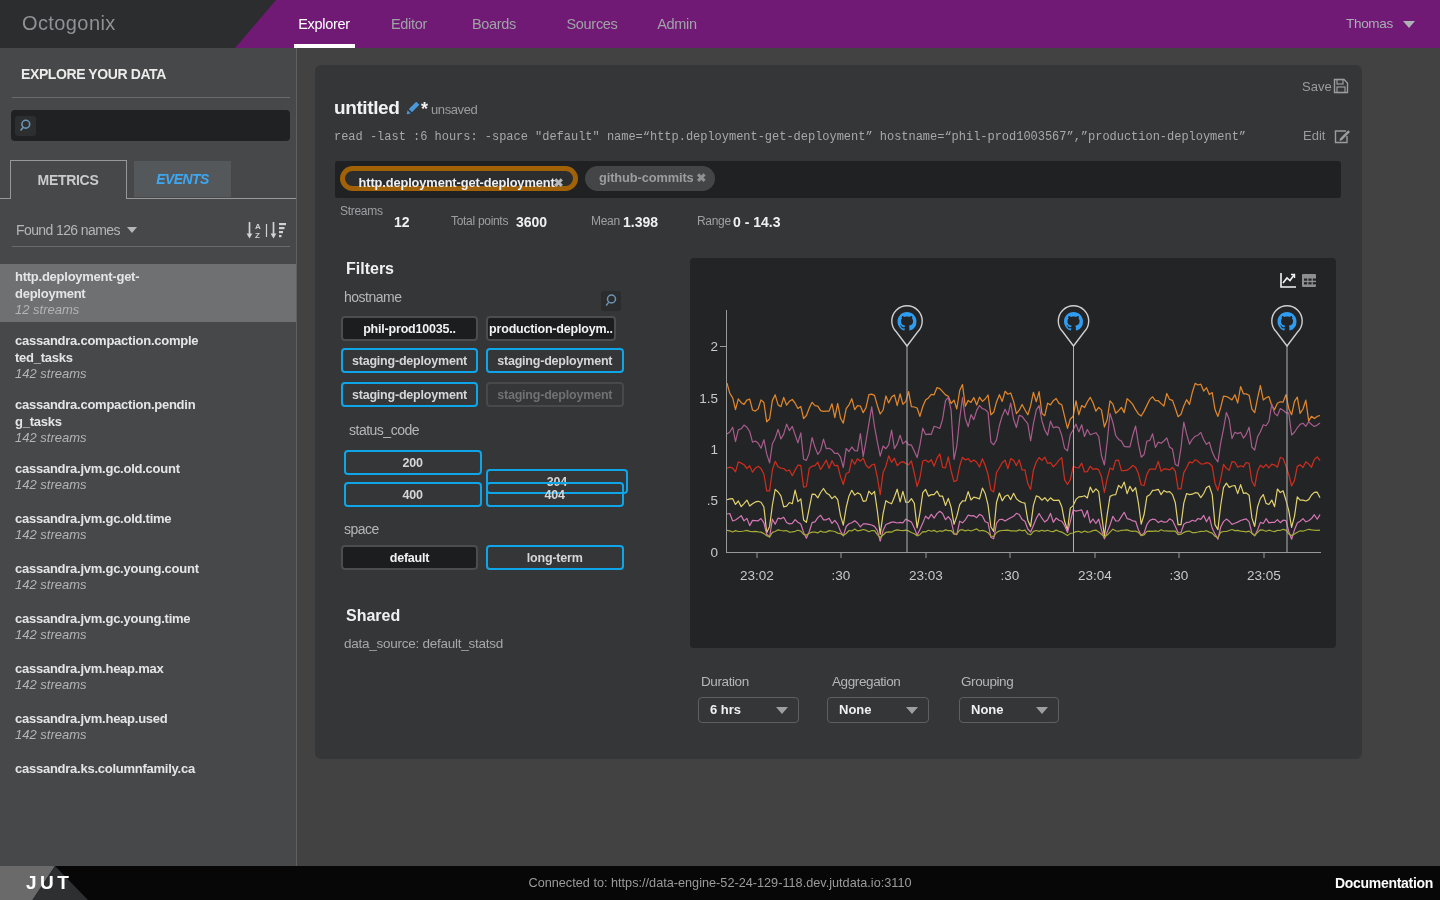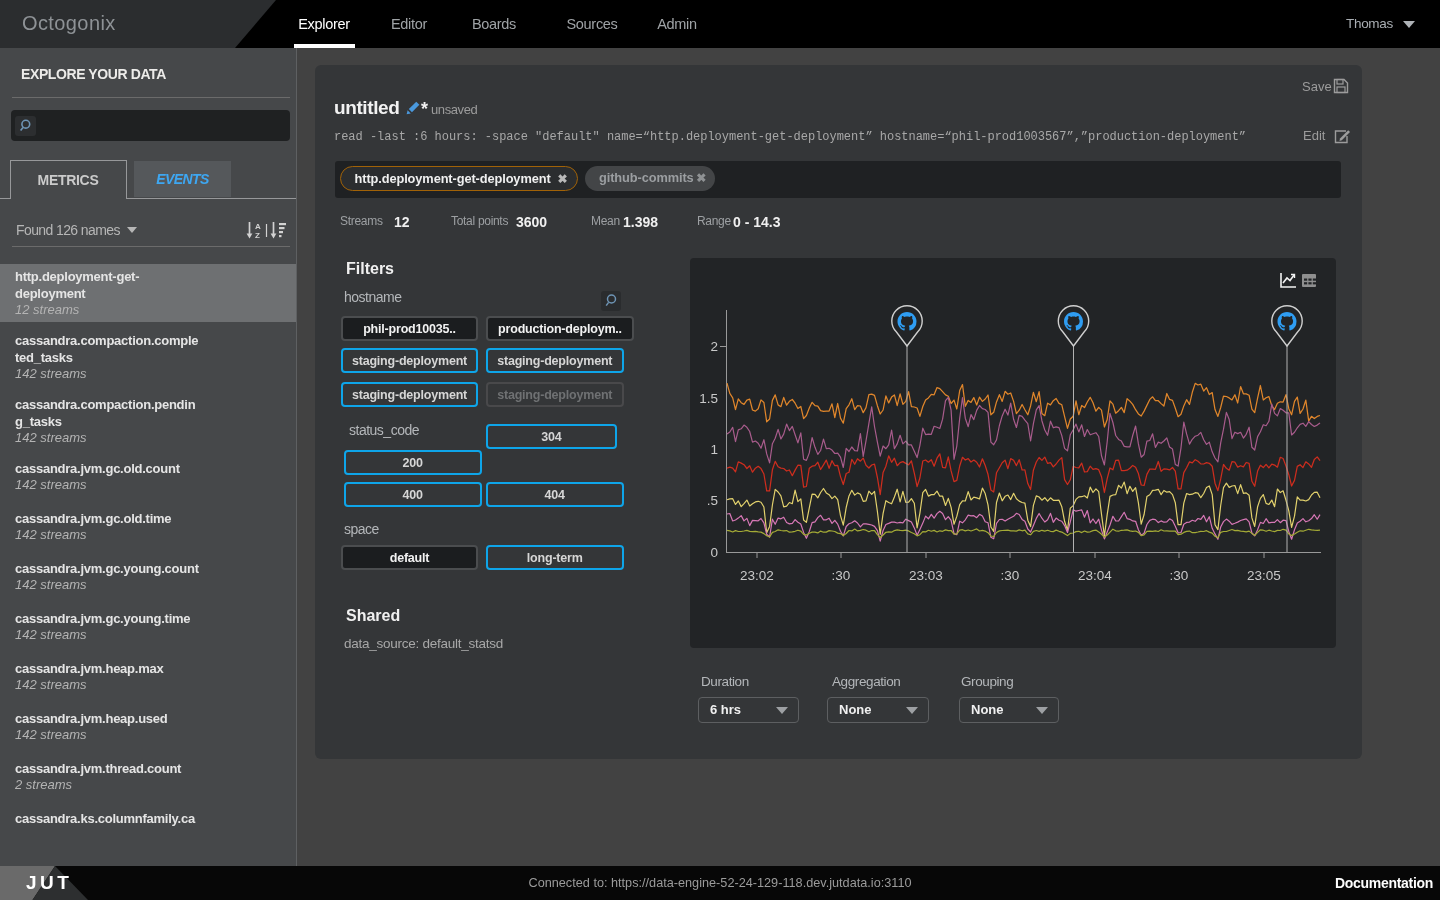--- a/index.html
+++ b/index.html
@@ -1,19 +1,19 @@
 <!DOCTYPE html>
 <html><head><meta charset="utf-8">
 <style>
 * { margin:0; padding:0; box-sizing:border-box; }
 html,body { width:1440px; height:900px; background:#424242; overflow:hidden;
   font-family:"Liberation Sans", sans-serif; }
 .abs { position:absolute; }
 
-#nav { position:absolute; left:0; top:0; width:1440px; height:48px; background:#000000; }
+#nav { position:absolute; left:0; top:0; width:1440px; height:48px; background:#701a75; }
 #navlogo { position:absolute; left:0; top:0; width:276px; height:48px; background:#2b2d2f;
   clip-path:polygon(0 0, 276px 0, 235px 48px, 0 48px); }
 #brand { position:absolute; left:22px; top:12px; font-size:20px; color:#8e9296; letter-spacing:.4px; }
 .navitem { position:absolute; top:16px; font-size:14.5px; letter-spacing:-.3px; color:#9fa3a6; transform:translateX(-50%); }
 #nav .active { color:#fff; }
 #navuline { position:absolute; left:294px; top:44px; width:61px; height:4px; background:#fff; }
 #user { position:absolute; left:1346px; top:16px; font-size:13.5px; letter-spacing:-.3px; color:#a9aeb3; }
 .caret { display:inline-block; width:0; height:0; border-left:6px solid transparent;
   border-right:6px solid transparent; border-top:7px solid #aeb2b6; vertical-align:middle; }
 #usercaret { position:absolute; left:1403px; top:21px; }
@@ -44,21 +44,21 @@
 .glabel { position:absolute; font-size:12px; letter-spacing:-.3px; color:#9da0a3; }
 .gval { position:absolute; font-size:14px; font-weight:bold; color:#f0f0f0; }
 #title { position:absolute; left:334px; top:97px; font-size:19px; letter-spacing:-.4px; font-weight:bold; color:#f2f2f2; }
 #unsaved { position:absolute; left:431px; top:102px; font-size:13px; letter-spacing:-.4px; color:#9c9c9c; }
 #star { position:absolute; left:421px; top:99px; font-size:18px; font-weight:bold; color:#f2f2f2; }
 #query { position:absolute; left:334px; top:130px; font-family:"Liberation Mono", monospace; font-size:12px; letter-spacing:-.02px; color:#a8a8a8; white-space:nowrap; }
 #saveb { position:absolute; left:1302px; top:79px; font-size:13px; color:#9c9c9c; }
 #editb { position:absolute; left:1303px; top:128px; font-size:13px; color:#9c9c9c; }
 #tagbar { position:absolute; left:335px; top:161px; width:1006px; height:37px; background:#1f2123; border-radius:3px; }
 .pill { position:absolute; top:4.5px; height:25px; border-radius:12.5px; font-size:12.8px; font-weight:bold; line-height:24px; white-space:nowrap; }
-#pill1 { left:4.5px; width:238px; background:#2b2d2f; border:1px solid #a16207; color:#f0f0f0; }
+#pill1 { left:4.5px; width:238px; background:#2b2d2f; border:5px solid #a16207; color:#f0f0f0; }
 #pill2 { left:250px; width:130px; background:#434547; color:#9b9ea1; letter-spacing:-.3px; }
 .pill .t { margin-left:14px; letter-spacing:-.1px; }
 .pillx { position:absolute; right:9px; top:0; font-size:12px; color:#b9b9b9; }
 #pill2 .pillx { color:#8f9294; }
 
 .h2 { position:absolute; font-size:16px; font-weight:bold; color:#f0f0f0; }
 .flabel { position:absolute; font-size:14px; letter-spacing:-.5px; color:#b4b7ba; }
 .fb { position:absolute; height:25px; border:2px solid #0ea5e9; border-radius:4px; font-size:12.5px; letter-spacing:-.2px;
   font-weight:bold; color:#d6d6d6; text-align:center; line-height:23px; white-space:nowrap; overflow:hidden; }
 .fb.sel { background:#1b1d1f; border-color:#4b4d4f; color:#f2f2f2; }
@@ -155,24 +155,20 @@
       </div>
 <div class="li">
         <div class="nm">cassandra.jvm.heap.max</div>
         <div class="st">142 streams</div>
       </div>
 <div class="li">
         <div class="nm">cassandra.jvm.heap.used</div>
         <div class="st">142 streams</div>
       </div>
 <div class="li">
-        <div class="nm">cassandra.jvm.thread.count</div>
-        <div class="st">2 streams</div>
-      </div>
-<div class="li">
         <div class="nm">cassandra.ks.columnfamily.ca</div>
       </div>
   </div>
 </div>
 
 <div id="saveb">Save</div>
 <svg class="abs" style="left:1333px;top:78px" width="16" height="16" viewBox="0 0 16 16">
   <path d="M1.5 1.5 H11 L14.5 5 V14.5 H1.5 Z" fill="none" stroke="#9c9c9c" stroke-width="1.4"></path>
   <rect x="4" y="1.5" width="6" height="4.5" fill="none" stroke="#9c9c9c" stroke-width="1.2"></rect>
   <rect x="4" y="9" width="8" height="5.5" fill="none" stroke="#9c9c9c" stroke-width="1.2"></rect>
@@ -189,45 +185,45 @@
 <div id="query">read -last :6 hours: -space "default" name=“http.deployment-get-deployment” hostname=“phil-prod1003567”,”production-deployment”</div>
 <div id="editb">Edit</div>
 <svg class="abs" style="left:1334px;top:129px" width="17" height="15" viewBox="0 0 17 15">
   <path d="M12 2 H1.5 V13.5 H13 V7" fill="none" stroke="#9c9c9c" stroke-width="1.4"></path>
   <path d="M6 9.5 L14.2 1.2 L16 3 L7.8 11.2 L5.5 12 Z" fill="#9c9c9c" stroke="none"></path>
 </svg>
 <div id="tagbar">
   <div class="pill" id="pill1"><span class="t">http.deployment-get-deployment</span><span class="pillx">✖</span></div>
   <div class="pill" id="pill2"><span class="t">github-commits</span><span class="pillx">✖</span></div>
 </div>
-<div class="glabel" style="left:340px;top:214px">Streams</div>
+<div class="glabel" style="left:340px;top:204px">Streams</div>
 <div class="gval" style="left:394px;top:214px">12</div>
 <div class="glabel" style="left:451px;top:214px">Total points</div>
 <div class="gval" style="left:516px;top:214px">3600</div>
 <div class="glabel" style="left:591px;top:214px">Mean</div>
 <div class="gval" style="left:623px;top:214px">1.398</div>
 <div class="glabel" style="left:697px;top:214px">Range</div>
 <div class="gval" style="left:733px;top:214px">0 - 14.3</div>
 
 <div class="h2" style="left:346px;top:260px">Filters</div>
 <div class="flabel" style="left:344px;top:289px">hostname</div>
 <div class="abs" style="left:601px;top:291px;width:20px;height:20px;background:#2a2c2e;border-radius:3px">
   <svg style="position:absolute;left:2px;top:2px" width="16" height="16" viewBox="0 0 16 16">
     <circle cx="8.5" cy="6" r="4" fill="none" stroke="#6e94b5" stroke-width="1.5"></circle>
     <line x1="5.6" y1="9.4" x2="3.2" y2="12.6" stroke="#6e94b5" stroke-width="1.5"></line>
   </svg>
 </div>
 <div class="fb sel" style="left:341px;top:316px;width:137px">phil-prod10035..</div>
-<div class="fb sel" style="left:486px;top:316px;width:148px">production-deploym..</div>
+<div class="fb sel" style="left:486px;top:316px;width:130px">production-deploym..</div>
 <div class="fb " style="left:341px;top:348px;width:137px">staging-deployment</div>
 <div class="fb " style="left:486px;top:348px;width:137.5px">staging-deployment</div>
 <div class="fb " style="left:341px;top:382px;width:137px">staging-deployment</div>
 <div class="fb dim" style="left:486px;top:382px;width:137.5px">staging-deployment</div>
 <div class="fb " style="left:344px;top:450px;width:137.5px">200</div>
-<div class="fb " style="left:486px;top:424px;width:131px">304</div>
+<div class="fb " style="left:486px;top:469px;width:142px">304</div>
 <div class="fb " style="left:344px;top:482px;width:137.5px">400</div>
 <div class="fb " style="left:486px;top:482px;width:137.5px">404</div>
 <div class="fb sel" style="left:341px;top:545px;width:137px">default</div>
 <div class="fb " style="left:486px;top:545px;width:137.5px">long-term</div>
 <div class="flabel" style="left:349px;top:422px">status_code</div>
 <div class="flabel" style="left:344px;top:521px">space</div>
 <div class="h2" style="left:346px;top:607px">Shared</div>
 <div class="flabel" style="left:344px;top:636px;color:#a8a8a8;font-size:13.5px;letter-spacing:-.25px">data_source: default_statsd</div>
 
 <div id="chart">

